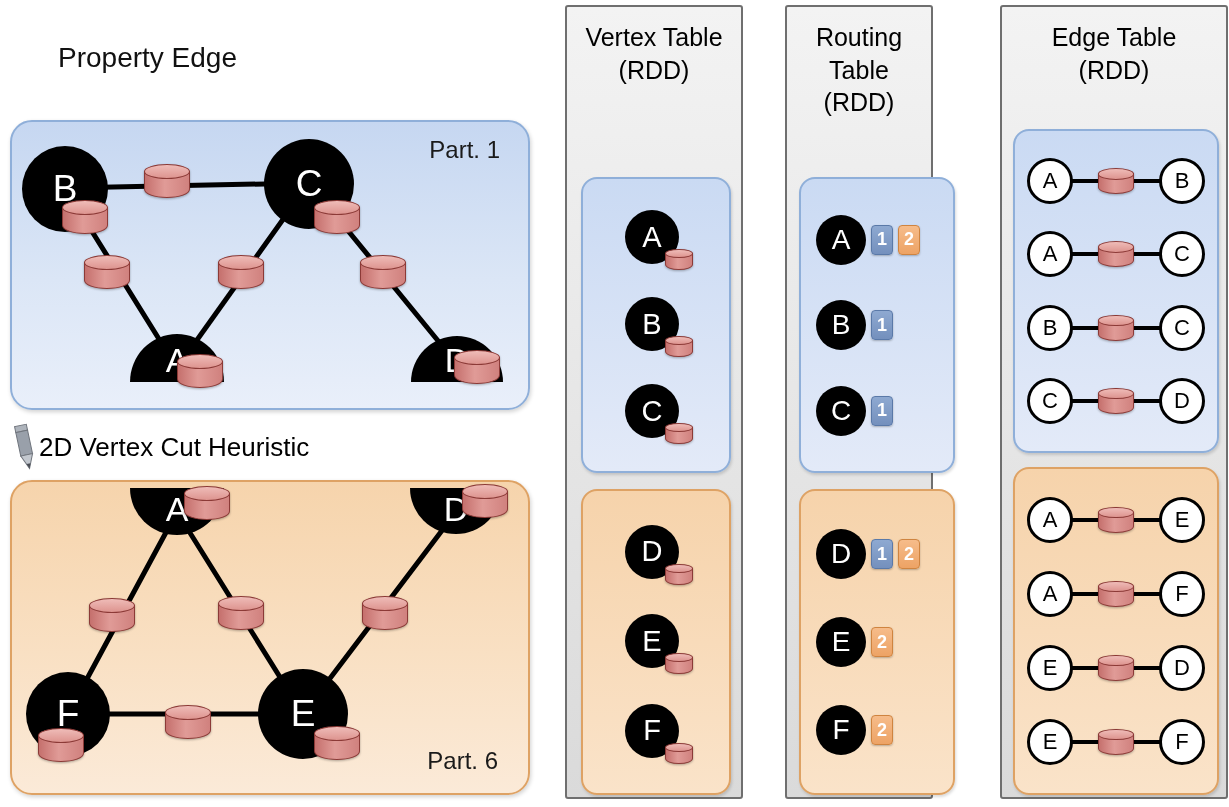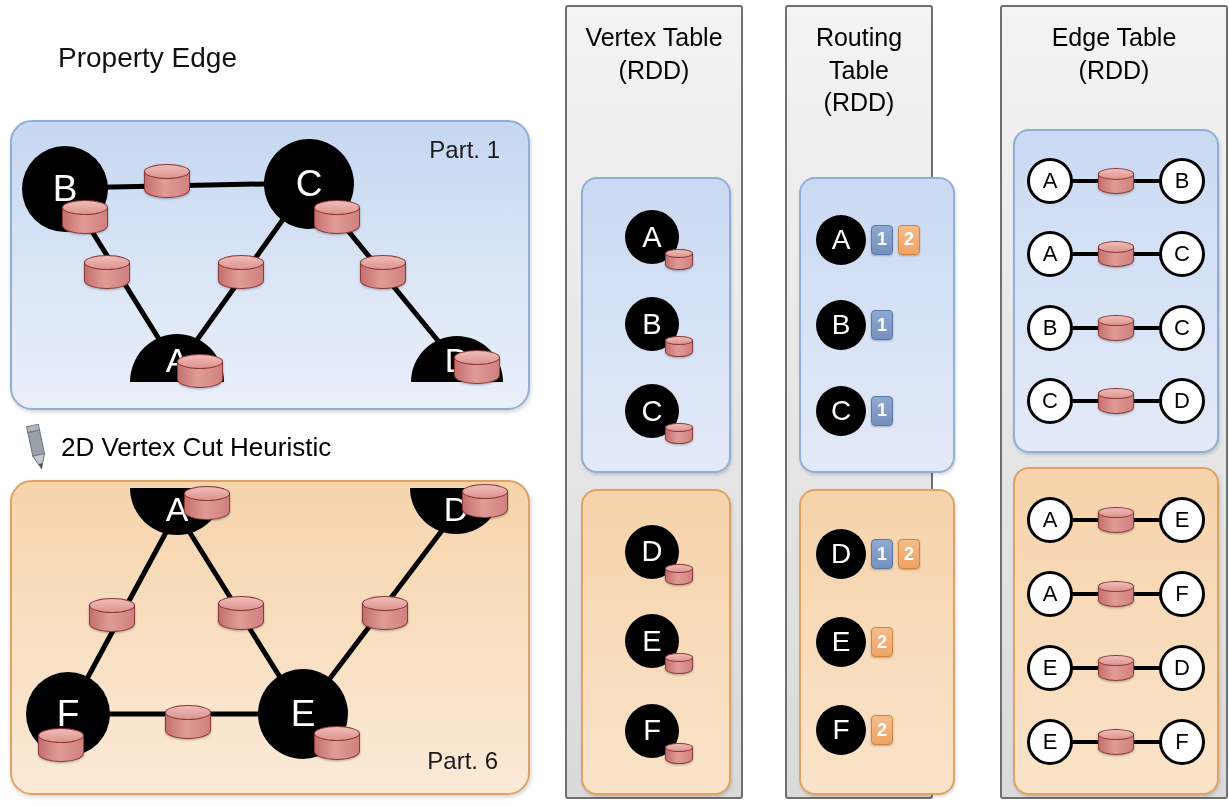--- a/index.html
+++ b/index.html
@@ -20,21 +20,21 @@
   .gv.circle{border-radius:50%;}
   .gv.dome{border-radius:50% 50% 0 0 / 100% 100% 0 0;align-items:flex-end;padding-bottom:2px;box-sizing:border-box;font-size:34px;}
   .gv.bowl{border-radius:0 0 50% 50% / 0 0 100% 100%;align-items:flex-start;padding-top:2px;box-sizing:border-box;font-size:34px;}
   
   .cyl{position:absolute;width:var(--w,46px);height:var(--h,34px);filter:drop-shadow(0 1px 1px rgba(0,0,0,.3));}
   .cyl-body{position:absolute;left:0;right:0;top:20%;bottom:0;background:linear-gradient(90deg,#c5706d 0%,#e09b97 45%,#d0817e 100%);border:1.5px solid #8c3a37;border-radius:0 0 50% 50% / 0 0 32% 32%;box-sizing:border-box;}
   .cyl-top{position:absolute;left:0;right:0;top:0;height:44%;background:linear-gradient(180deg,#efbcb8,#dd948f);border:1.5px solid #8c3a37;border-radius:50%;box-sizing:border-box;}
   .cyl-md{--w:36px;--h:26px;}
   .cyl-sm{--w:28px;--h:21px;}
   
-  .cut-row{position:absolute;left:23px;top:418px;height:58px;display:flex;align-items:center;gap:10px;}
+  .cut-row{position:absolute;left:11px;top:418px;height:58px;display:flex;align-items:center;}
   .cut-label{font-size:26px;color:#000;}
   .pencil{transform:rotate(-12deg);}
   
   .col{position:absolute;background:linear-gradient(180deg,#f3f3f3,#dadada);border:2.5px solid #6f6f6f;box-sizing:border-box;border-radius:3px;}
   .col-title{text-align:center;font-size:25px;line-height:1.3;padding-top:14px;white-space:pre-line;color:#000;}
   .inner{position:absolute;border-radius:16px;box-sizing:border-box;display:flex;flex-direction:column;justify-content:space-evenly;align-items:center;box-shadow:1px 2px 3px rgba(0,0,0,.15);}
   .inner.iblue{background:linear-gradient(180deg,#cadaf3,#e3eaf8);border:2px solid #8fafd9;}
   .inner.iorange{background:linear-gradient(180deg,#f6d3ab,#fae3c9);border:2px solid #dea264;}
   
   .vt-item{position:relative;width:62px;height:56px;}

